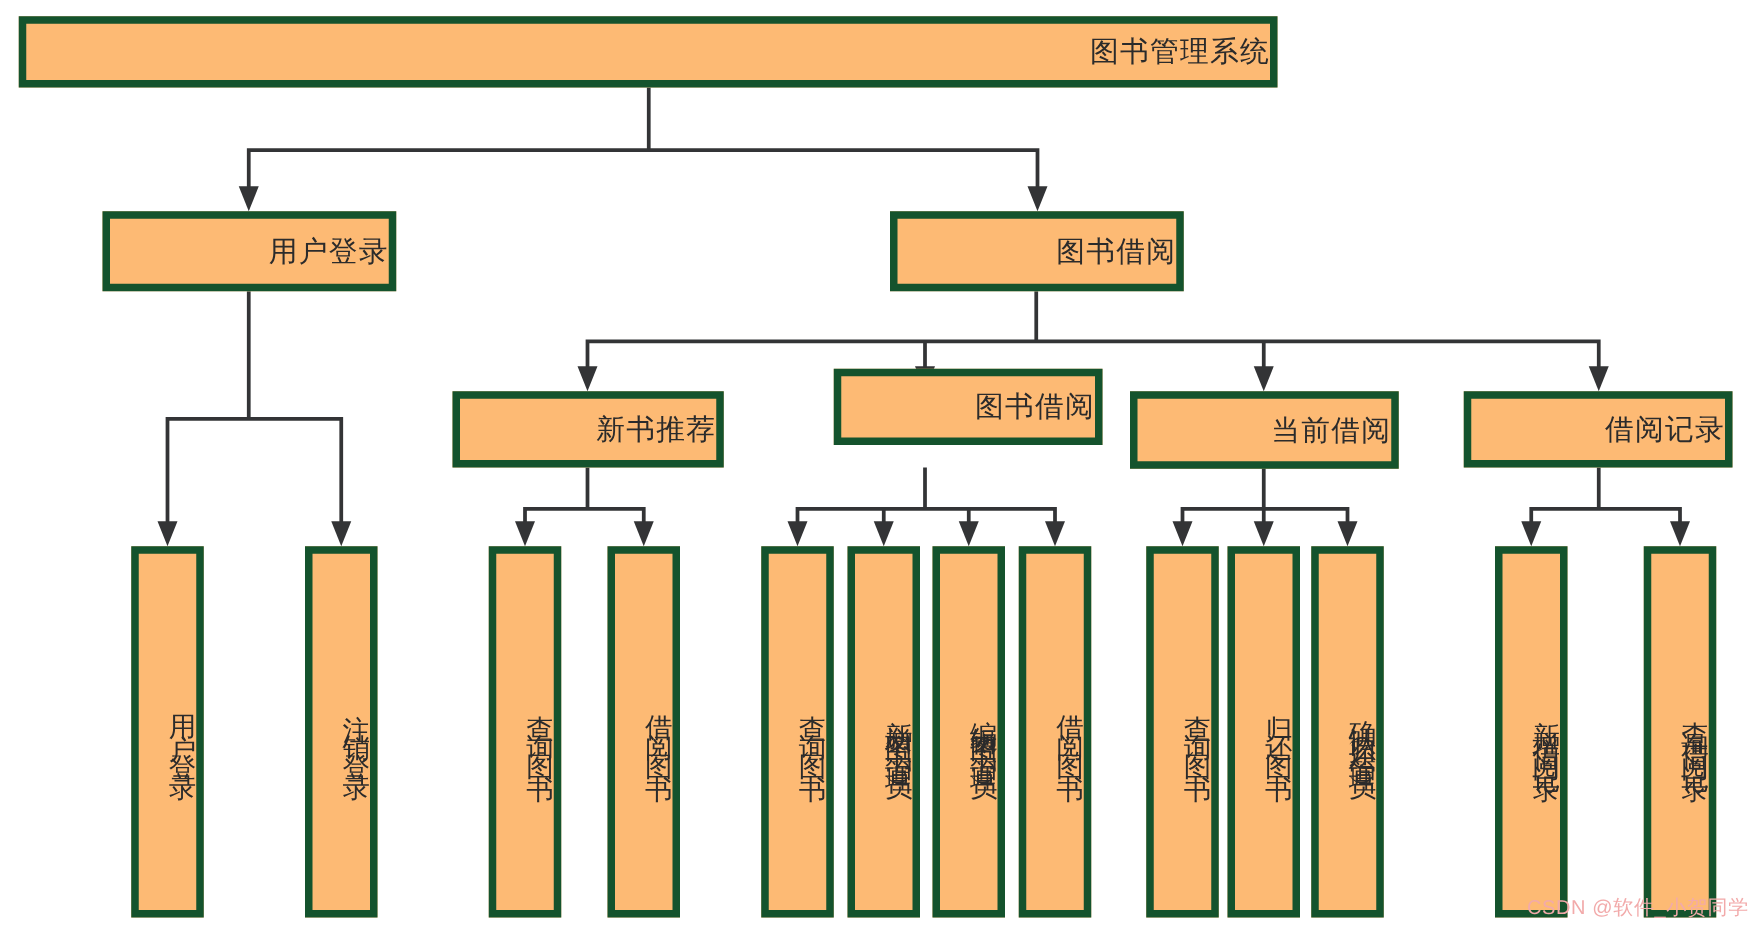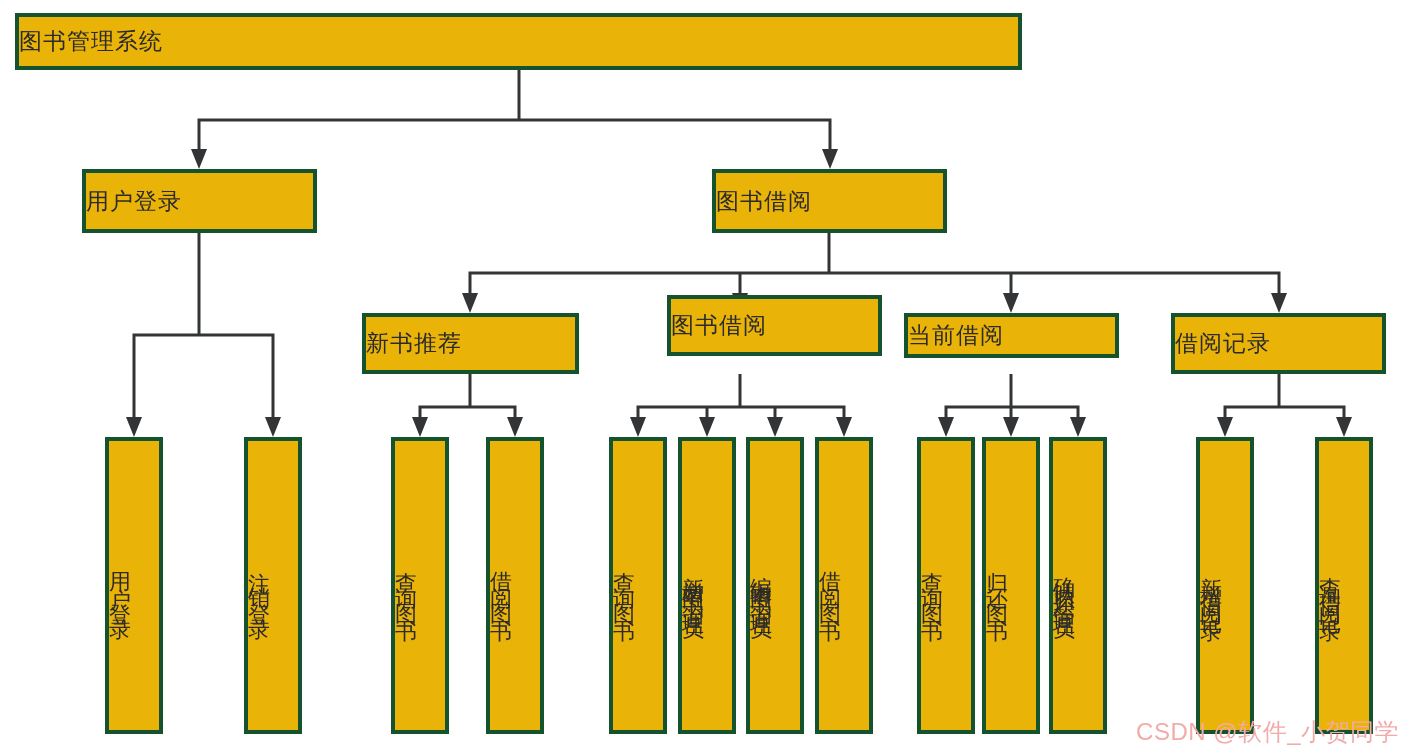--- a/index.html
+++ b/index.html
@@ -18,44 +18,44 @@
   .wires {
     position: absolute;
     left: 0;
     top: 0;
     width: 1405px;
     height: 747px;
   }
   .node {
     position: absolute;
     box-sizing: border-box;
-    border: 4px solid #14532d;
-    background: #eab308;
+    border: 6px solid #14532d;
+    background: #fdba74;
     display: flex;
     align-items: center;
-    justify-content: flex-start;
+    justify-content: flex-end;
     color: #2b2b2b;
   }
   .hnode span {
     font-size: 23px;
     letter-spacing: 1px;
     white-space: nowrap;
   }
   .vnode span {
     writing-mode: vertical-rl;
     text-orientation: mixed;
     font-size: 22px;
     line-height: 1;
     white-space: nowrap;
   }
   .watermark {
     position: absolute;
     right: 6px;
     top: 716px;
-    font-size: 24px;
+    font-size: 16px;
     color: #f2aaaa;
     letter-spacing: 0.5px;
     white-space: nowrap;
   }
 </style>
 </head>
 <body>
 
 <div class="stage">
 
@@ -124,21 +124,21 @@
   <div class="node hnode" style="left:712px; top:169px; width:235px; height:64px;">
     <span>图书借阅</span>
   </div>
 
   <div class="node hnode" style="left:362px; top:313px; width:217px; height:61px;font-family:Liberation Mono, monospace;">
     <span>新书推荐</span>
   </div>
   <div class="node hnode" style="left:633px; top:295px; width:215px; height:61px;margin-left:34px;">
     <span>图书借阅</span>
   </div>
-  <div class="node hnode" style="left:904px; top:313px; width:215px; height:45px;">
+  <div class="node hnode" style="left:904px; top:313px; width:215px; height:62px;">
     <span>当前借阅</span>
   </div>
   <div class="node hnode" style="left:1171px; top:313px; width:215px; height:61px;">
     <span>借阅记录</span>
   </div>
 
   <div class="node vnode" style="left:105px; top:437px; width:58px; height:297px;">
     <span style="letter-spacing: 16px;">用户登录</span>
   </div>
   <div class="node vnode" style="left:244px; top:437px; width:58px; height:297px;">

